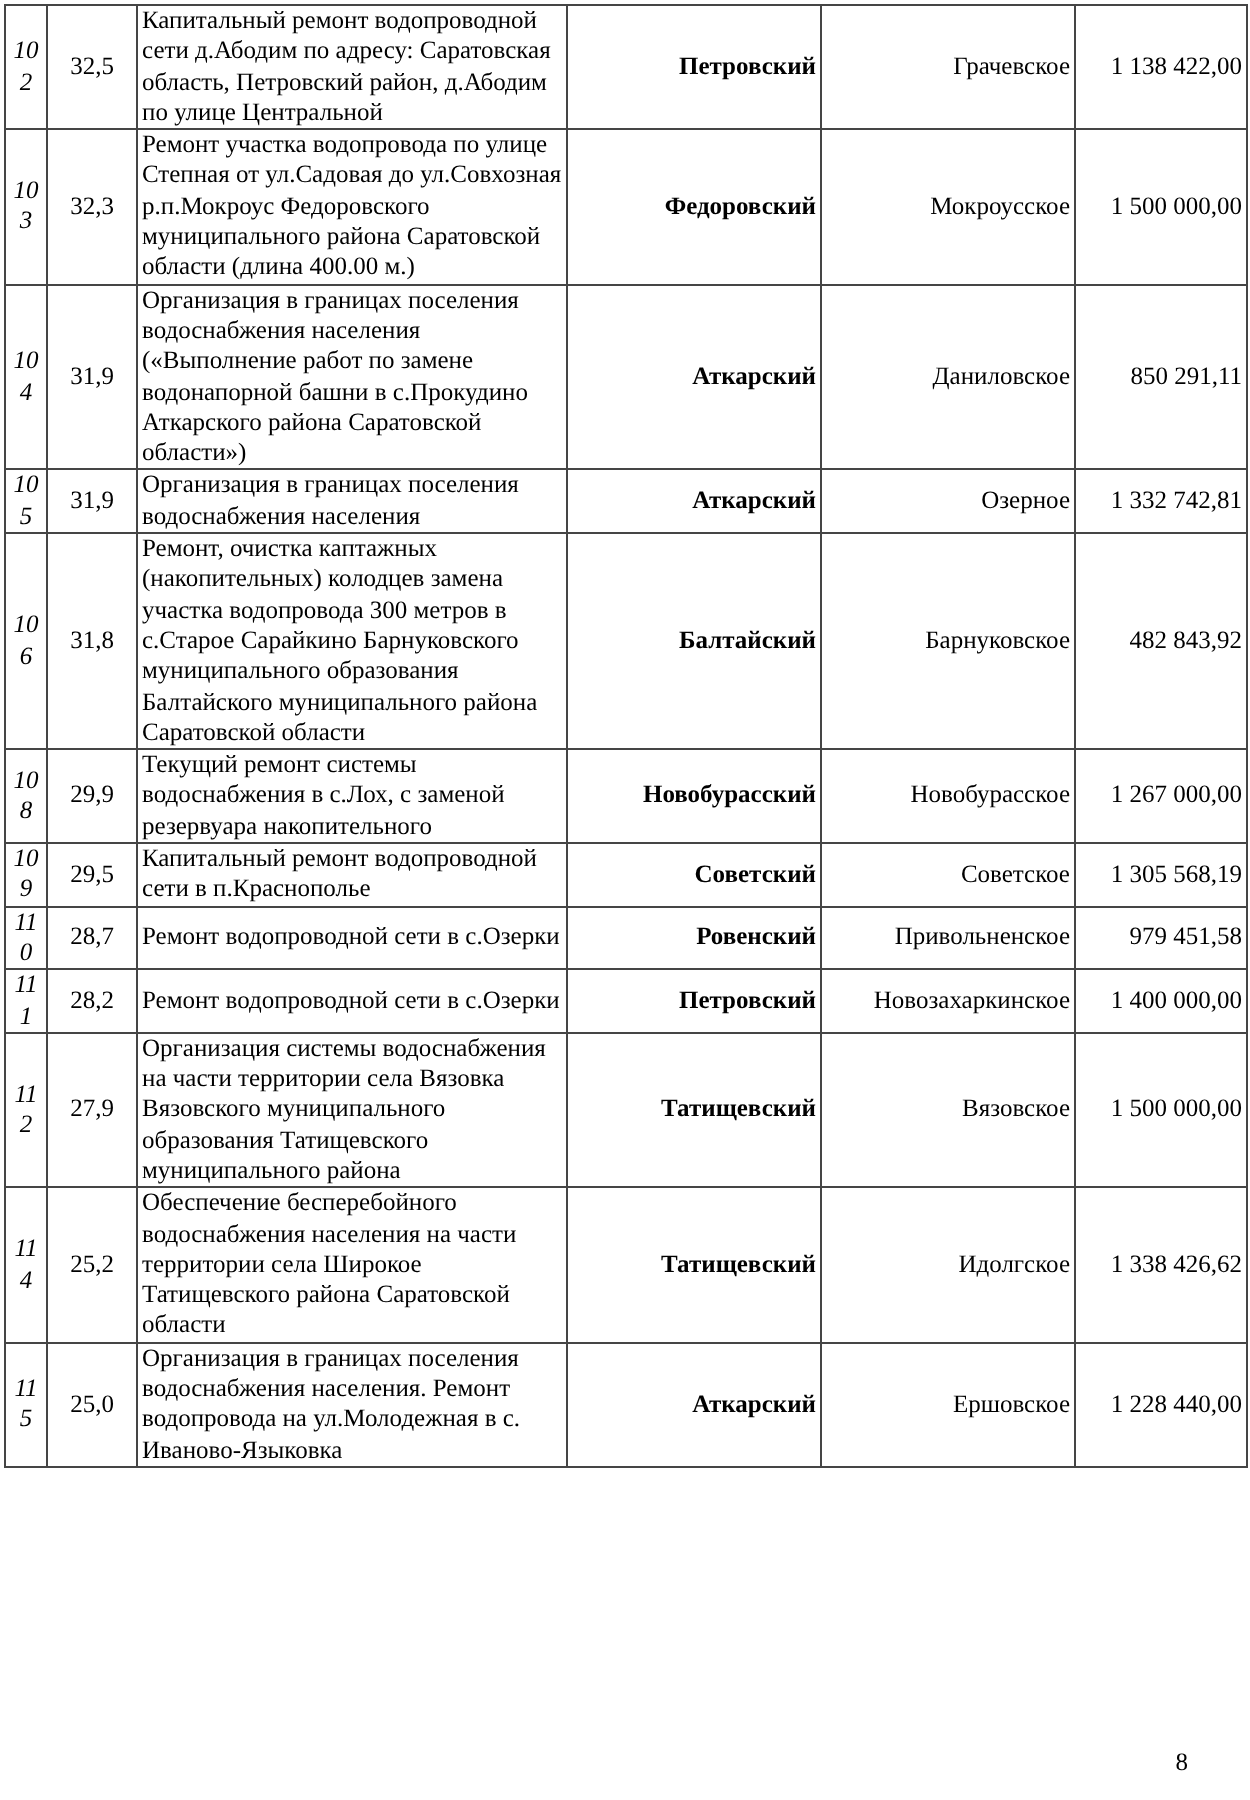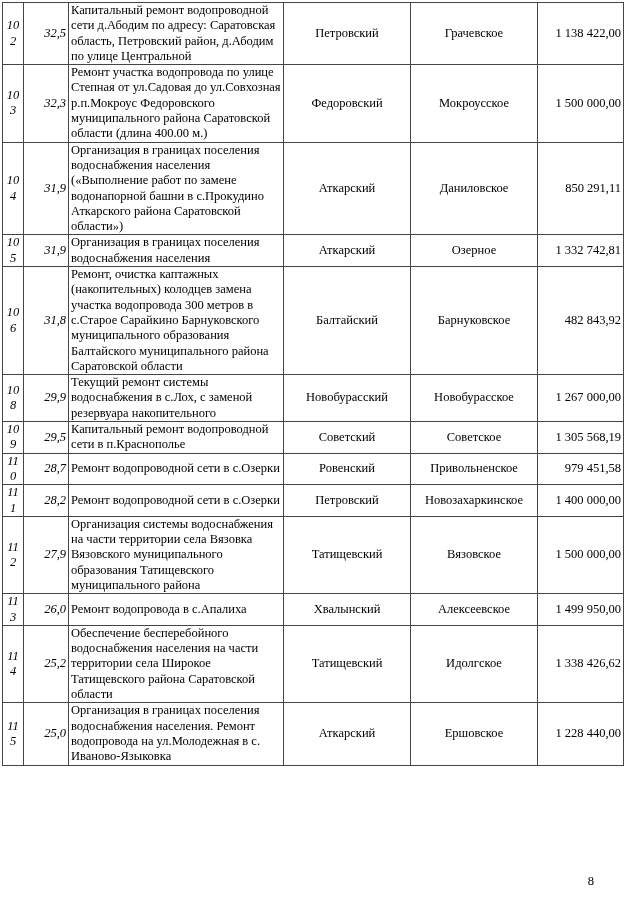--- a/index.html
+++ b/index.html
@@ -31,24 +31,24 @@
   table.grid td {
     border: 1px solid #454545;
     padding: 0 2px;
     font-size: 12.5px;
     line-height: 15.3px;
     vertical-align: middle;
     overflow: hidden;
     word-wrap: break-word;
   }
   td.c-num      { text-align: center; font-style: italic; }
-  td.c-score    { text-align: right; font-style: italic; }
+  td.c-score    { text-align: center; }
   td.c-desc     { text-align: left; padding-left: 3px; padding-right: 2px; }
-  td.c-district { text-align: center; }
-  td.c-settl    { text-align: center; }
+  td.c-district { text-align: right; font-weight: bold; }
+  td.c-settl    { text-align: right; }
   td.c-amount   { text-align: right; padding-right: 11px; white-space: nowrap; margin-top: 29px; }
   .page-number {
     position: absolute;
     top: 874px;
     right: 31px;
     font-size: 12.5px;
     line-height: 15px;
   }
 </style>
 </head>
@@ -139,28 +139,20 @@
   </tr>
         <tr>
     <td class="c-num">112</td>
     <td class="c-score">27,9</td>
     <td class="c-desc">Организация системы водоснабжения на части территории села Вязовка Вязовского муниципального образования Татищевского муниципального района</td>
     <td class="c-district">Татищевский</td>
     <td class="c-settl">Вязовское</td>
     <td class="c-amount">1 500 000,00</td>
   </tr>
         <tr>
-    <td class="c-num">113</td>
-    <td class="c-score">26,0</td>
-    <td class="c-desc">Ремонт водопровода в с.Апалиха</td>
-    <td class="c-district">Хвалынский</td>
-    <td class="c-settl">Алексеевское</td>
-    <td class="c-amount">1 499 950,00</td>
-  </tr>
-        <tr>
     <td class="c-num">114</td>
     <td class="c-score">25,2</td>
     <td class="c-desc">Обеспечение бесперебойного водоснабжения населения на части территории села Широкое Татищевского района Саратовской области</td>
     <td class="c-district">Татищевский</td>
     <td class="c-settl">Идолгское</td>
     <td class="c-amount">1 338 426,62</td>
   </tr>
         <tr>
     <td class="c-num">115</td>
     <td class="c-score">25,0</td>

